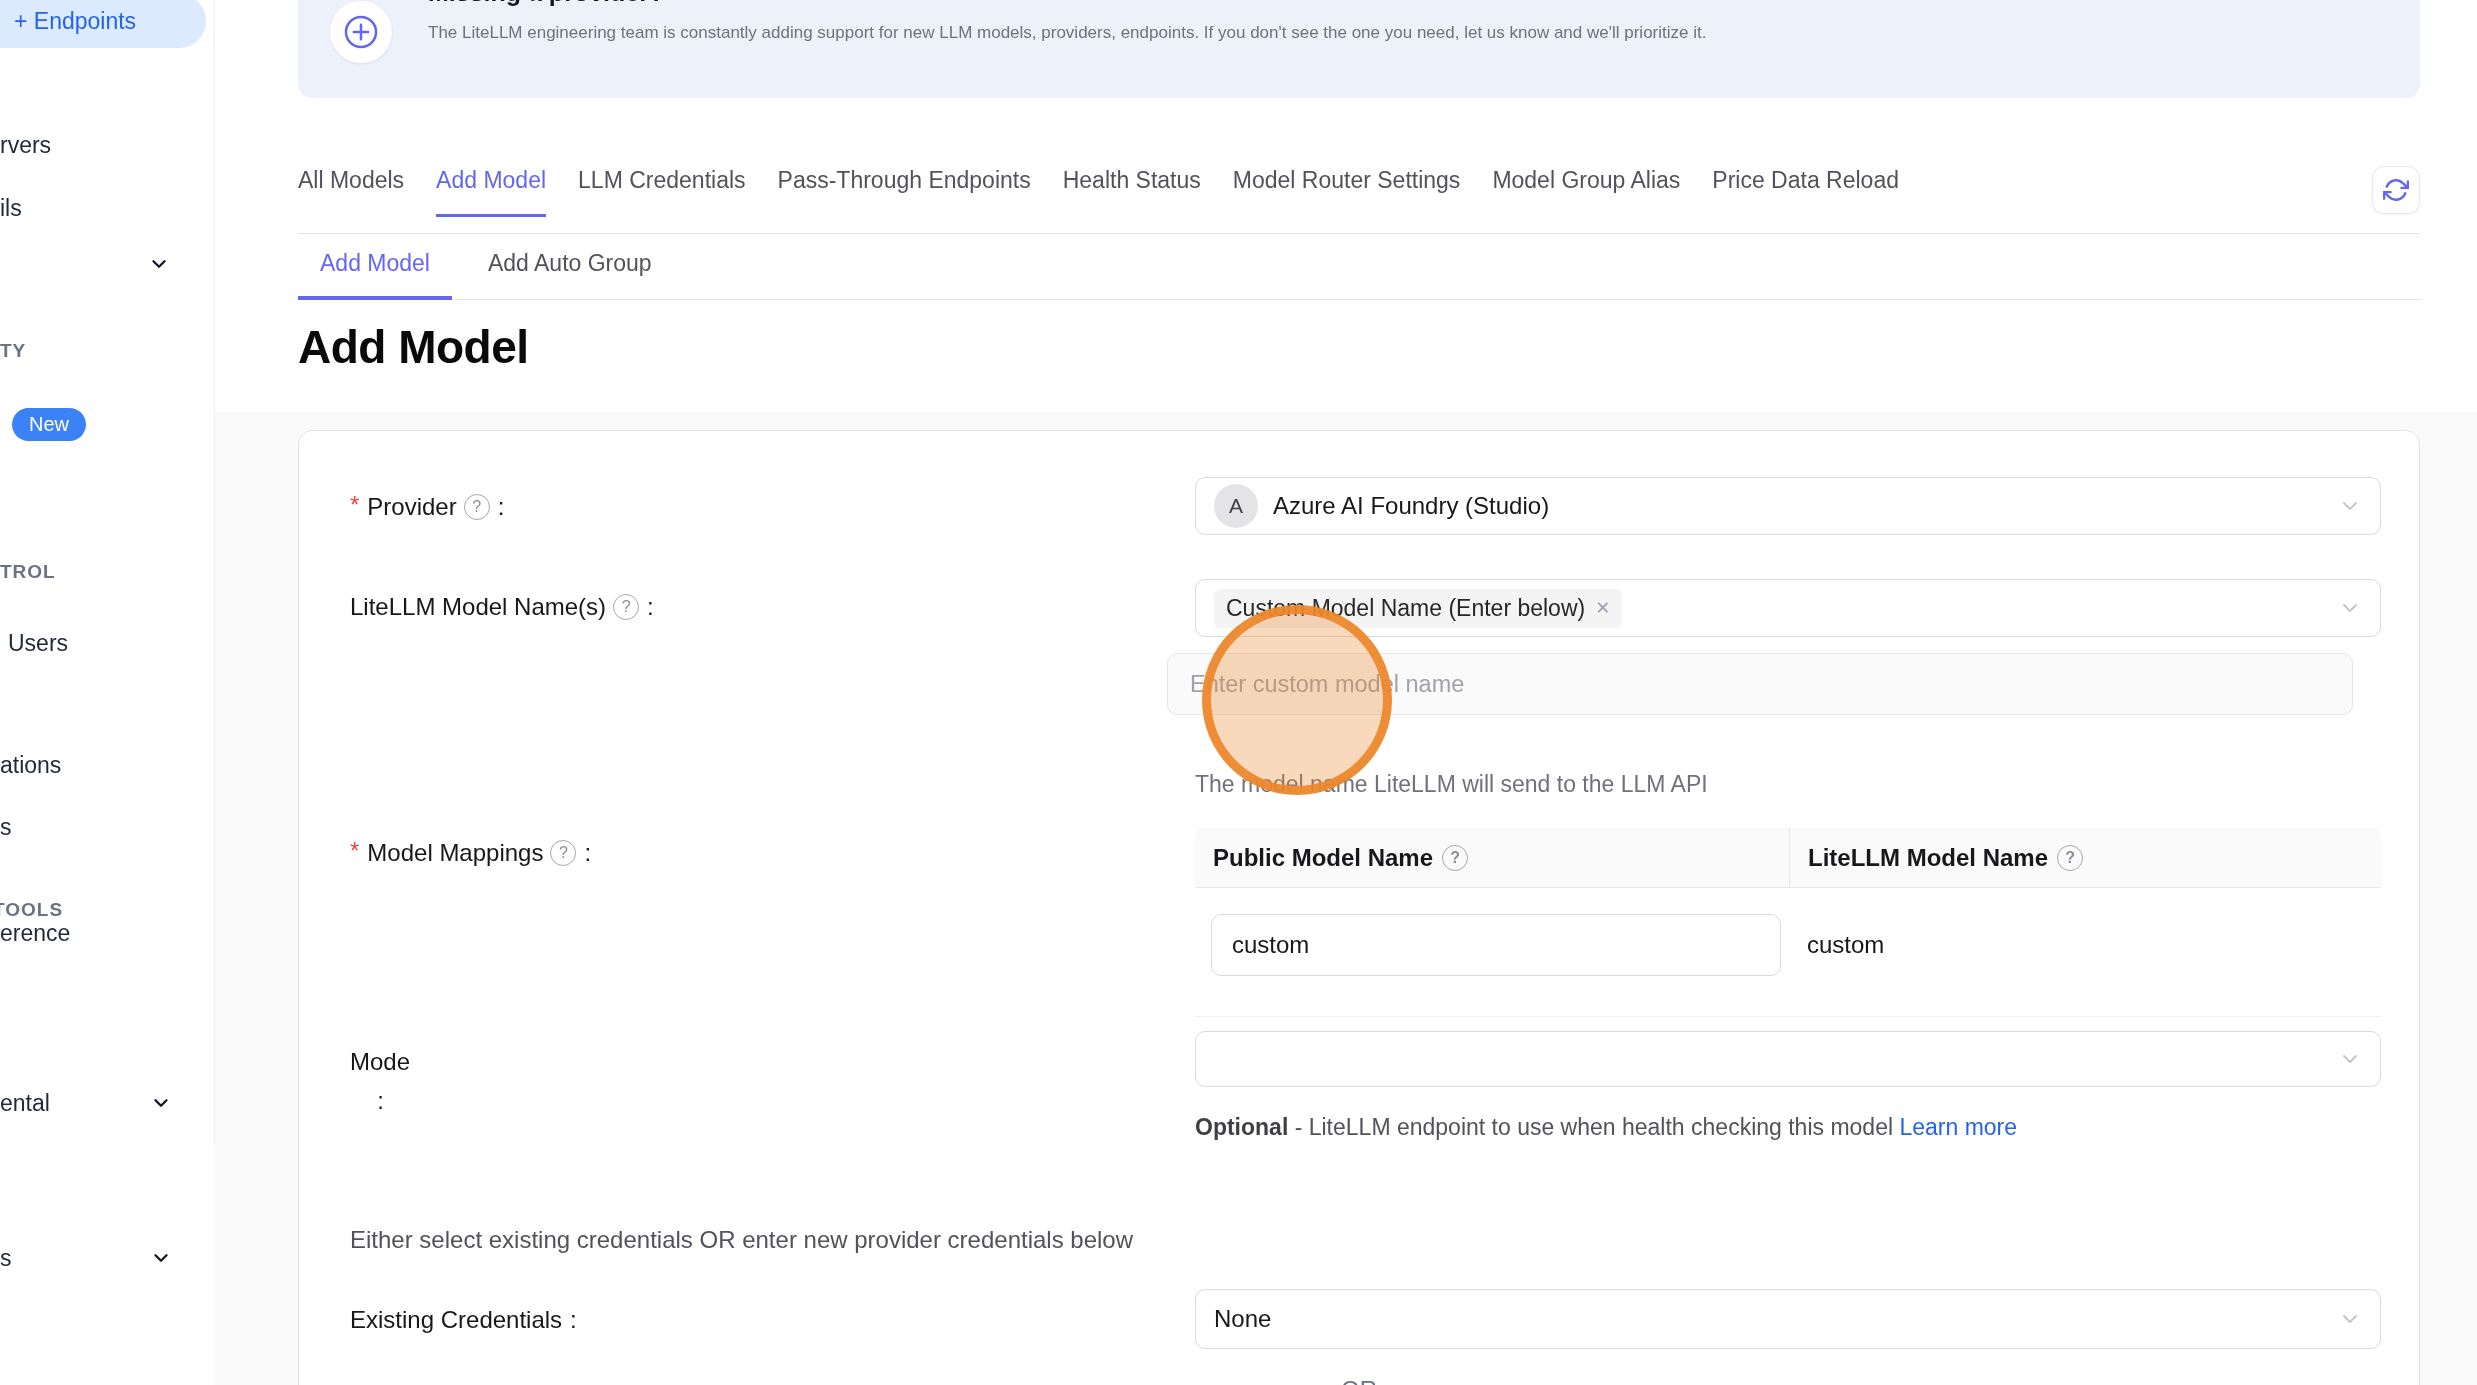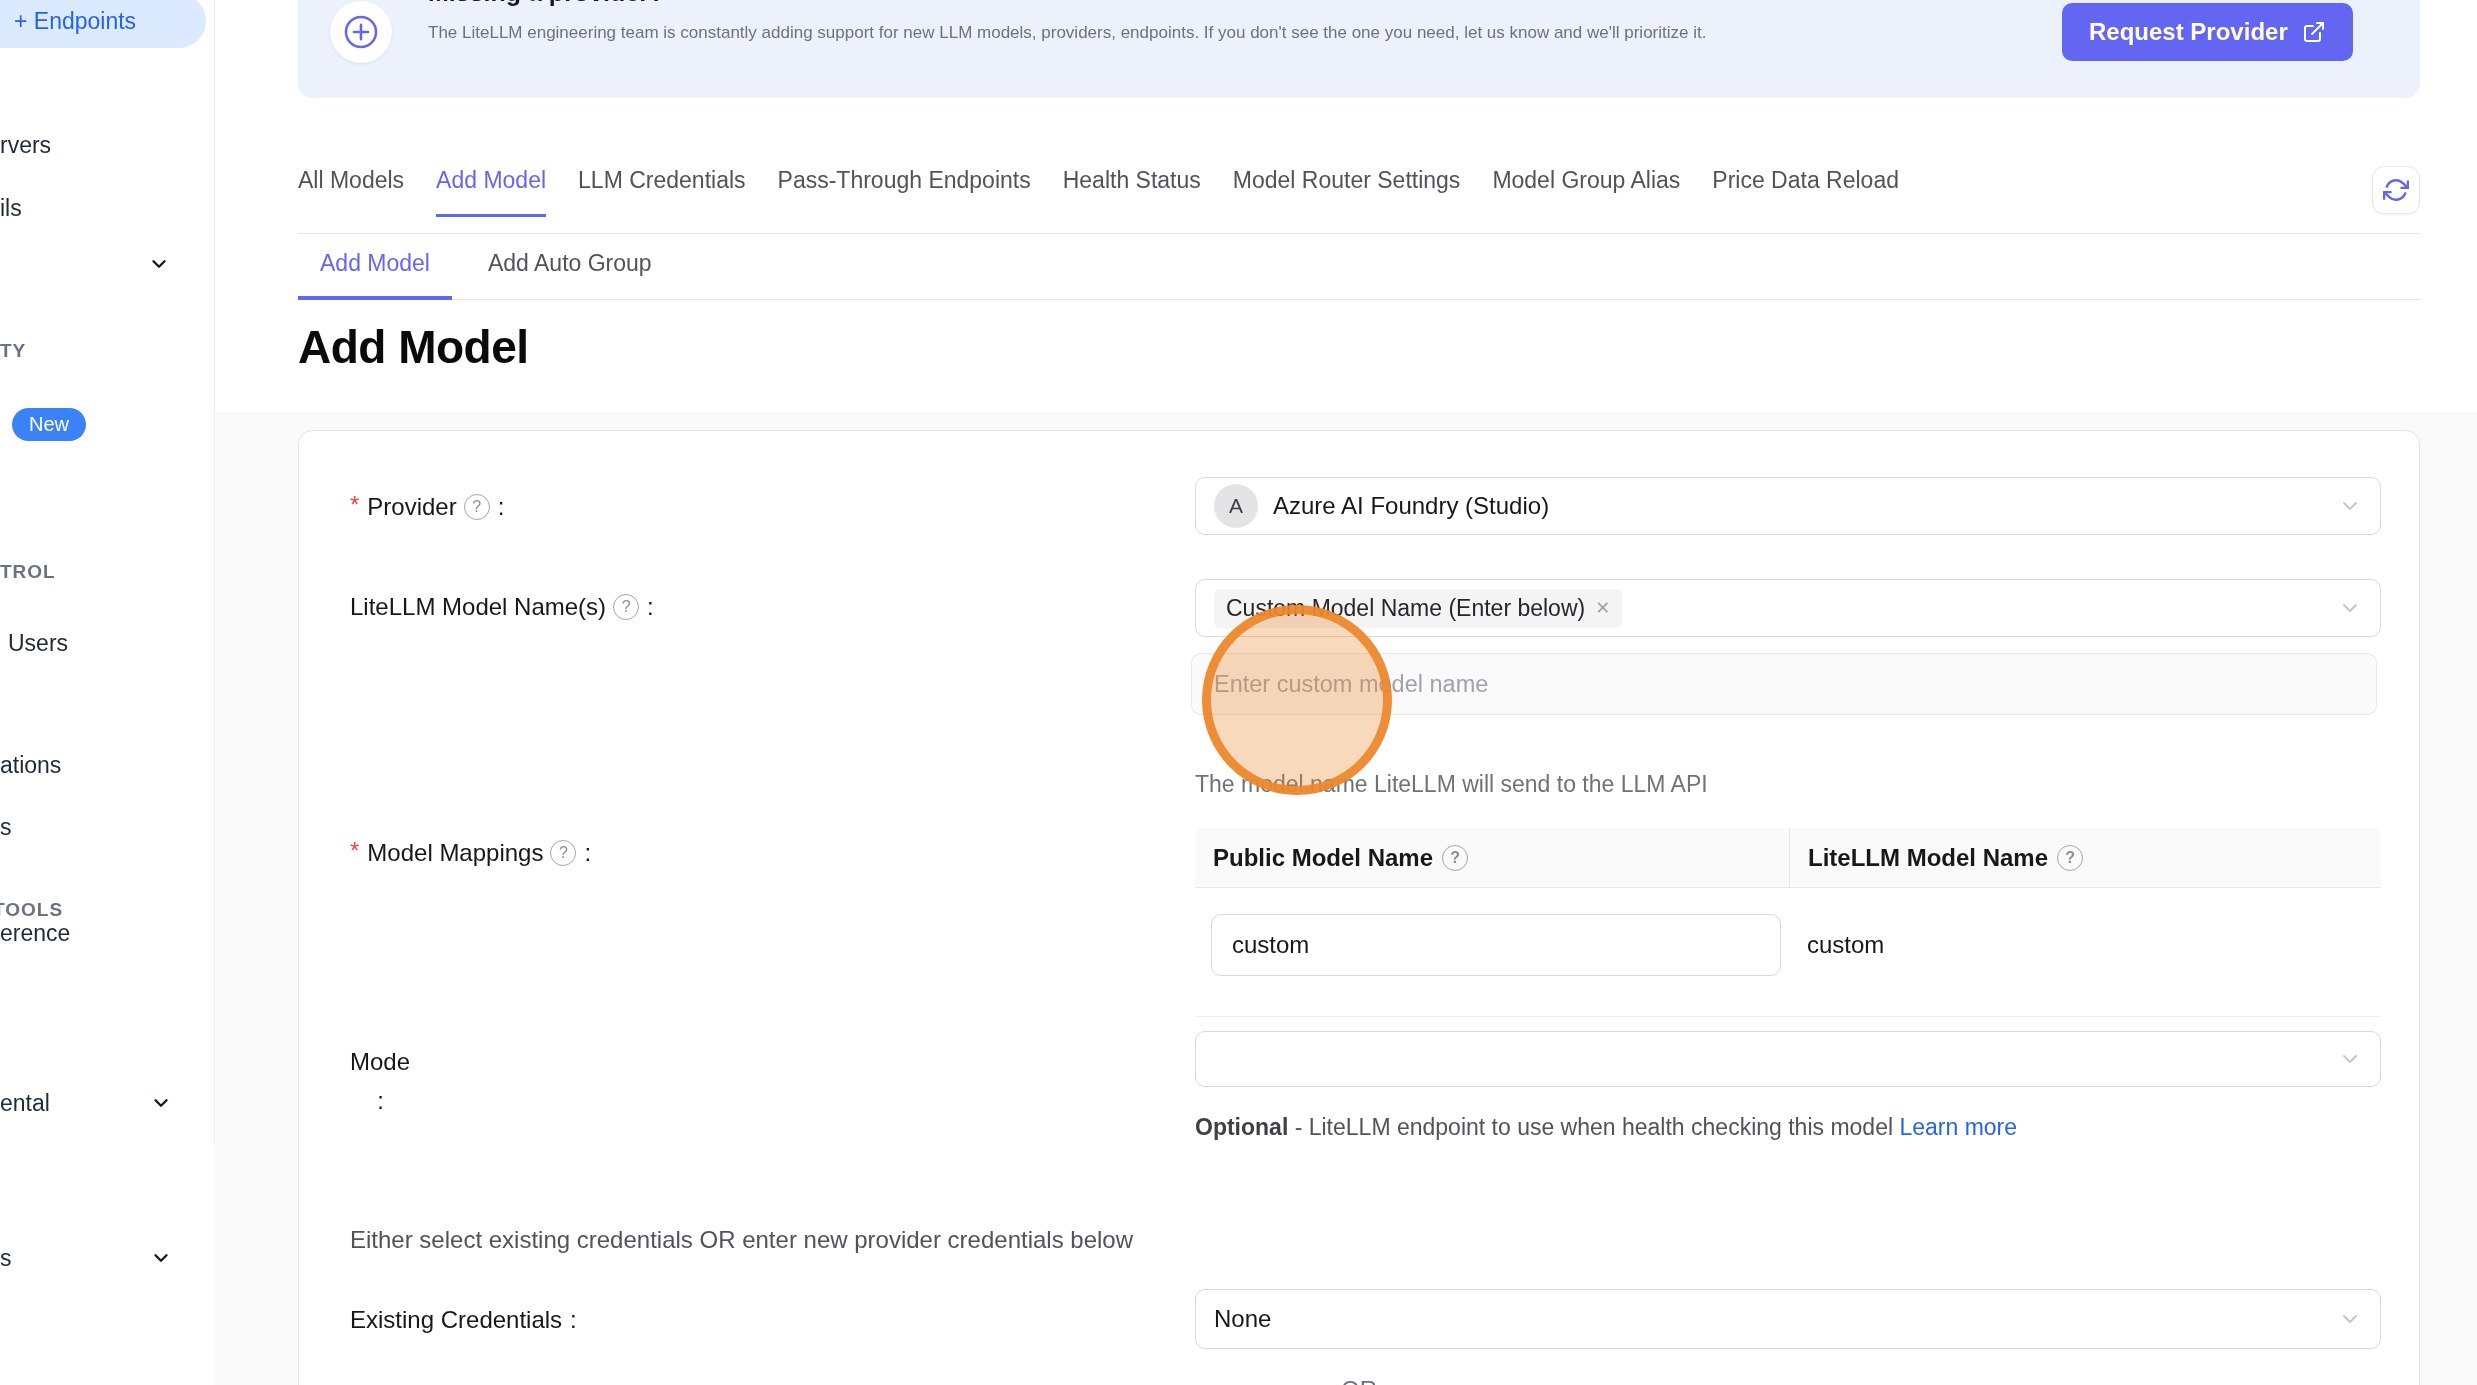--- a/index.html
+++ b/index.html
@@ -47,21 +47,21 @@
   .req { color:#ef4444; margin-right:1px; position:relative; top:-2px; }
   .qicon { display:inline-flex; align-items:center; justify-content:center; width:26px; height:26px; border:1.5px solid #a6a6ad; border-radius:50%; color:#8c8c94; font-size:16px; cursor:pointer; }
   .colon { margin-left:1px; }
 
   .select { position:absolute; left:896px; width:1186px; background:#fff; border:1px solid #d9d9d9; border-radius:10px; display:flex; align-items:center; padding:0 56px 0 18px; cursor:pointer; font-size:24px; color:#18181b; }
   .select .chev { position:absolute; right:18px; top:50%; transform:translateY(-50%); display:flex; }
   .avatar { width:44px; height:44px; border-radius:50%; background:#e4e4e7; color:#3f3f46; font-size:21px; font-weight:500; display:flex; align-items:center; justify-content:center; margin-right:15px; flex:none; }
   .tag { display:inline-flex; align-items:center; gap:10px; background:#f4f4f5; border-radius:6px; padding:6px 12px; font-size:23px; color:#27272a; }
   .tag-x { color:#9ca3af; font-size:18px; cursor:pointer; line-height:1; }
 
-  .custom-input { position:absolute; left:892px; top:222px; width:1186px; height:62px; background:#fafafa; border:1px solid #e5e7eb; border-radius:10px; padding:0 22px; font-size:23.5px; font-family:inherit; color:#18181b; }
+  .custom-input { position:absolute; left:868px; top:222px; width:1186px; height:62px; background:#fafafa; border:1px solid #e5e7eb; border-radius:10px; padding:0 22px; font-size:23.5px; font-family:inherit; color:#18181b; }
   .custom-input::placeholder { color:#a1a1aa; }
   .helper { position:absolute; left:896px; top:340px; font-size:23px; color:#71717a; }
 
   .mtable { position:absolute; left:896px; top:397px; width:1186px; }
   .mhead { display:flex; align-items:stretch; background:#fafafa; height:60px; border-radius:8px 8px 0 0; border-bottom:1px solid #e8e8ea; }
   .mth { width:594px; display:flex; align-items:center; gap:9px; padding-left:18px; font-size:24px; font-weight:700; color:#18181b; }
   .mth2 { width:auto; flex:1; border-left:1px solid #e5e7eb; }
   .mbody { display:flex; align-items:center; padding:26px 0 40px; border-bottom:1px solid #f0f0f0; }
   .mcell1 { width:594px; }
   .mp-input { margin-left:16px; width:570px; height:62px; border:1px solid #d9d9d9; border-radius:10px; background:#fff; padding:0 20px; font-size:24px; font-family:inherit; color:#18181b; }
@@ -126,30 +126,20 @@
 
     <section class="banner">
       <div class="banner-icon">
         <svg width="38" height="38" viewBox="0 0 24 24" fill="none" stroke="#6366f1" stroke-width="1.6" stroke-linecap="round">
             <circle cx="12" cy="12" r="9.5"></circle>
             <path d="M12 7.5v9M7.5 12h9"></path>
           </svg>
       </div>
       <div class="banner-title">Missing a provider?</div>
       <div class="banner-desc">The LiteLLM engineering team is constantly adding support for new LLM models, providers, endpoints. If you don't see the one you need, let us know and we'll prioritize it.</div>
-      <button class="request-btn">
-        <span>Request Provider</span>
-        <span>
-          <svg width="24" height="24" viewBox="0 0 24 24" fill="none" stroke="#ffffff" stroke-width="2" stroke-linecap="round" stroke-linejoin="round">
-              <path d="M18 13v6a2 2 0 0 1-2 2H5a2 2 0 0 1-2-2V8a2 2 0 0 1 2-2h6"></path>
-              <polyline points="15 3 21 3 21 9"></polyline>
-              <line x1="10" y1="14" x2="21" y2="3"></line>
-            </svg>
-        </span>
-      </button>
     </section>
 
     <nav class="tabs1">
       <span class="tab">All Models</span>
       <span class="tab active">Add Model</span>
       <span class="tab">LLM Credentials</span>
       <span class="tab">Pass-Through Endpoints</span>
       <span class="tab">Health Status</span>
       <span class="tab">Model Router Settings</span>
       <span class="tab">Model Group Alias</span>

